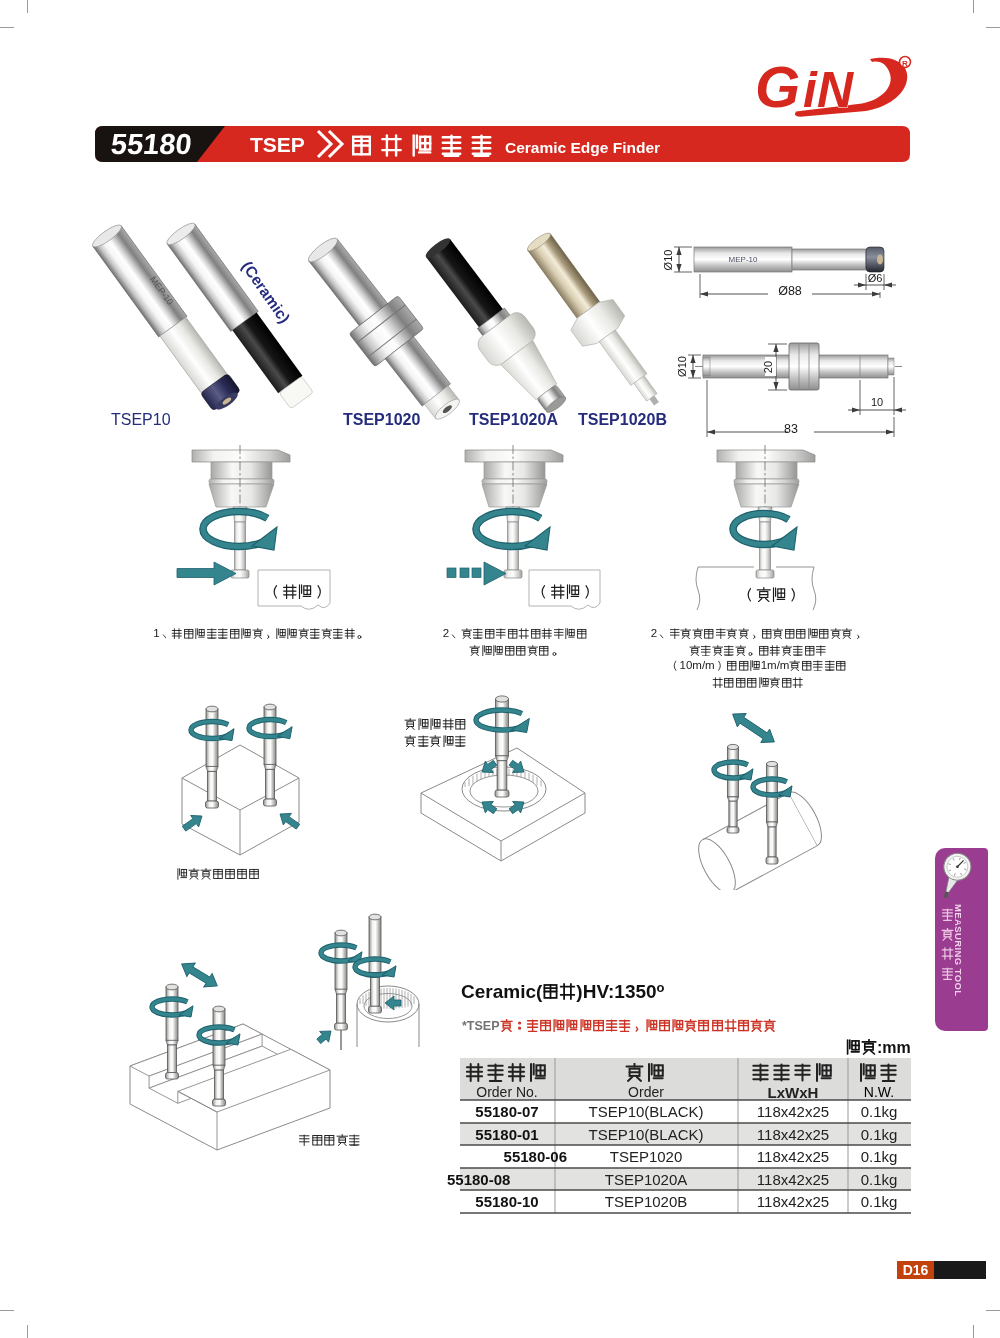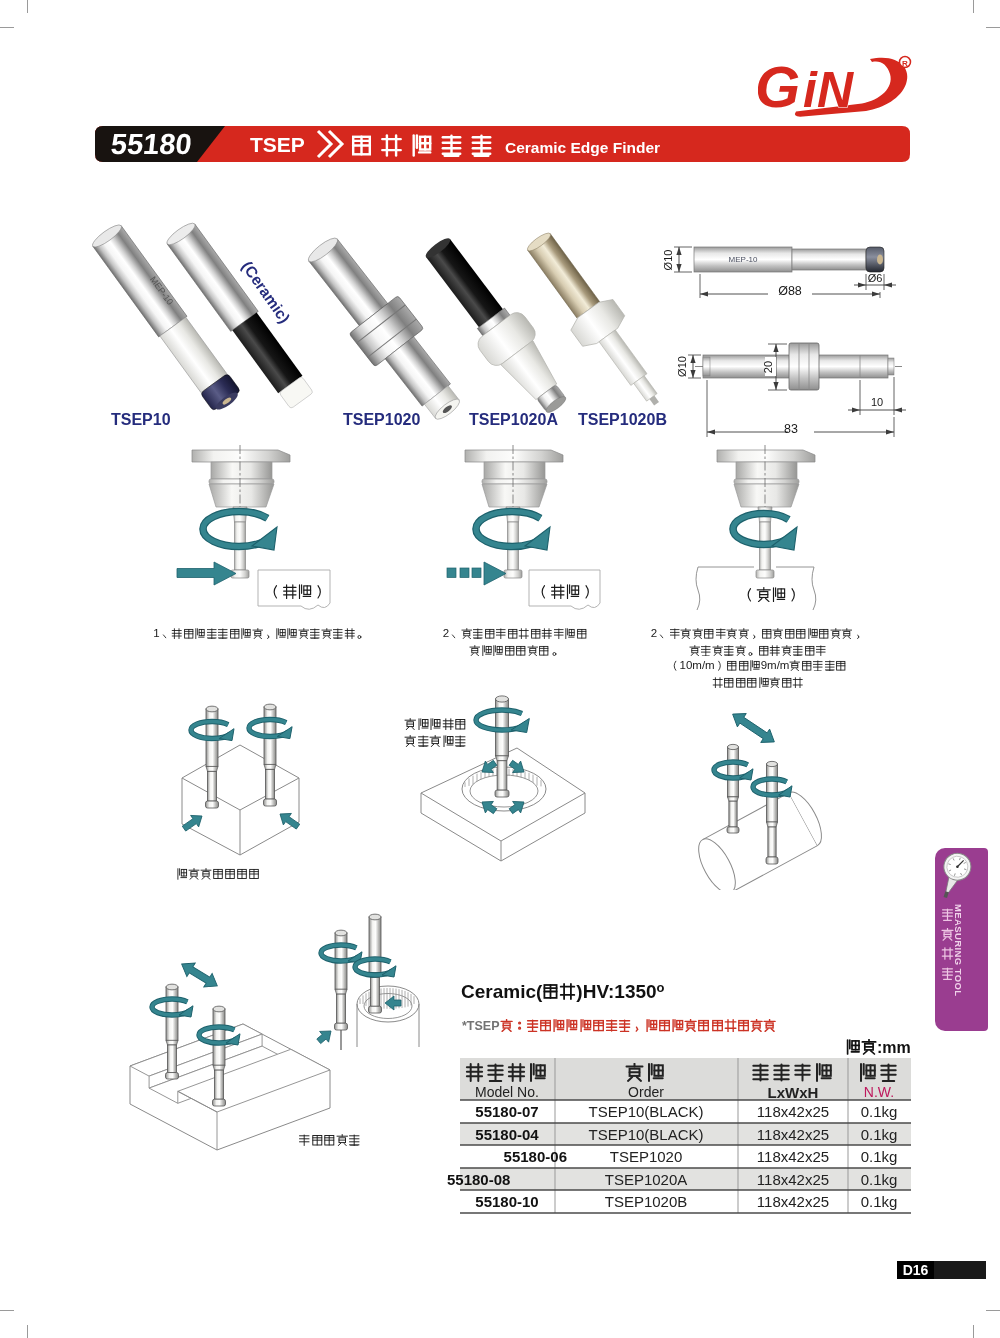--- a/index.html
+++ b/index.html
@@ -135,21 +135,21 @@
 </g>
 <g transform="translate(479,27) rotate(-36)">
 <rect x="-14" y="0" width="28" height="84" fill="url(#mg4)" stroke="#6e6248" stroke-width="0.5"></rect>
 <ellipse cx="0" cy="0" rx="14" ry="4.2" fill="#e5dcc4" stroke="#8a7d62" stroke-width="0.5"></ellipse>
 <path d="M-26,90 L-13,84 L13,84 L26,90 L26,110 L13,116 L-13,116 L-26,110 Z" fill="url(#mg2)" stroke="#b5b5af" stroke-width="0.7"></path>
 <rect x="-10" y="116" width="20" height="54" fill="url(#mg2)" stroke="#b5b5af" stroke-width="0.6"></rect>
 <rect x="-6.5" y="170" width="13" height="22" fill="url(#mg2)" stroke="#b5b5af" stroke-width="0.6"></rect>
 <rect x="-3" y="192" width="6" height="8" fill="#b0b0ac"></rect>
 </g>
 </svg>
-<div class="abs" style="left:111px;top:411px;font-size:16px;font-weight:bold;color:#252c7d">TSEP10</div>
+<div class="abs" style="left:111px;top:411px;font-size:16px;font-weight:normal;color:#252c7d">TSEP10</div>
 <div class="abs" style="left:343px;top:411px;font-size:16px;font-weight:bold;color:#252c7d">TSEP1020</div>
 <div class="abs" style="left:469px;top:411px;font-size:16px;font-weight:bold;color:#252c7d">TSEP1020A</div>
 <div class="abs" style="left:578px;top:411px;font-size:16px;font-weight:bold;color:#252c7d">TSEP1020B</div>
 <svg class="abs" style="left:650px;top:225px" width="262" height="215" viewBox="0 0 262 215">
     <defs>
       <linearGradient id="tg1" x1="0" y1="0" x2="0" y2="1">
 <stop offset="0" stop-color="#9a9a9a"></stop>
         <stop offset="0.25" stop-color="#e8e8e8"></stop>
         <stop offset="0.5" stop-color="#ffffff"></stop>
         <stop offset="0.75" stop-color="#c2c2c2"></stop>
@@ -740,21 +740,21 @@
         <line x1="1.6" y1="5.8" x2="9.9" y2="5.8"></line>
         <line x1="5.8" y1="1.4" x2="5.8" y2="10.1"></line>
         <line x1="1.6" y1="3.4" x2="9.9" y2="3.4"></line>
       </svg><svg width="11.5" height="11.5" viewBox="0 0 11.5 11.5" style="display:inline-block;vertical-align:-0.13em" stroke="#1a1a1a" stroke-width="0.86" stroke-linecap="round">
         <line x1="1.8" y1="0.7" x2="1.8" y2="10.8"></line>
         <line x1="3.4" y1="0.7" x2="3.4" y2="6.9"></line>
         <rect x="5.1" y="1.4" width="5.1" height="6.3" fill="none"></rect>
         <line x1="5.1" y1="4.6" x2="10.1" y2="4.6"></line>
         <line x1="7.6" y1="1.4" x2="7.6" y2="7.7"></line>
         <line x1="4.6" y1="9.2" x2="10.1" y2="9.2"></line>
-      </svg><span style="font-size:11.5px;font-weight:normal">9m/m</span><svg width="11.5" height="11.5" viewBox="0 0 11.5 11.5" style="display:inline-block;vertical-align:-0.13em" stroke="#1a1a1a" stroke-width="0.86" stroke-linecap="round">
+      </svg><span style="font-size:11.5px;font-weight:normal">1m/m</span><svg width="11.5" height="11.5" viewBox="0 0 11.5 11.5" style="display:inline-block;vertical-align:-0.13em" stroke="#1a1a1a" stroke-width="0.86" stroke-linecap="round">
         <line x1="0.9" y1="2.1" x2="10.6" y2="2.1"></line>
         <line x1="5.8" y1="0.5" x2="5.8" y2="2.1"></line>
         <rect x="2.8" y="3.4" width="6.0" height="4.4" fill="none"></rect>
         <line x1="2.8" y1="5.6" x2="8.7" y2="5.6"></line>
         <line x1="4.4" y1="8.5" x2="1.8" y2="10.8"></line>
         <line x1="7.1" y1="8.5" x2="9.7" y2="10.8"></line>
       </svg><svg width="11.5" height="11.5" viewBox="0 0 11.5 11.5" style="display:inline-block;vertical-align:-0.13em" stroke="#1a1a1a" stroke-width="0.86" stroke-linecap="round">
         <rect x="1.6" y="1.4" width="8.3" height="8.7" fill="none"></rect>
         <line x1="1.6" y1="5.8" x2="9.9" y2="5.8"></line>
         <line x1="5.8" y1="1.4" x2="5.8" y2="10.1"></line>
@@ -1382,29 +1382,29 @@
         <line x1="8.4" y1="7.6" x2="16.7" y2="7.6"></line>
         <line x1="12.5" y1="2.3" x2="12.5" y2="12.7"></line>
         <line x1="7.6" y1="15.2" x2="16.7" y2="15.2"></line>
       </svg><span style="display:inline-block;width:2px"></span><svg width="19" height="19" viewBox="0 0 19 19" style="display:inline-block;vertical-align:-0.13em" stroke="#222" stroke-width="1.99" stroke-linecap="round">
         <line x1="2.3" y1="2.7" x2="16.7" y2="2.7"></line>
         <line x1="2.3" y1="7.2" x2="16.7" y2="7.2"></line>
         <line x1="2.3" y1="11.8" x2="16.7" y2="11.8"></line>
         <line x1="9.5" y1="1.5" x2="9.5" y2="17.5"></line>
         <line x1="3.8" y1="18.1" x2="15.2" y2="18.1"></line>
       </svg><span style="display:inline-block;width:2px"></span></span></div>
-<div class="abs" style="left:447px;top:1084px;width:120px;text-align:center;font-size:14px;font-weight:normal;color:#222">Model No.</div>
+<div class="abs" style="left:447px;top:1084px;width:120px;text-align:center;font-size:14px;font-weight:normal;color:#222">Order No.</div>
 <div class="abs" style="left:586px;top:1084px;width:120px;text-align:center;font-size:14px;font-weight:normal;color:#222">Order</div>
 <div class="abs" style="left:733px;top:1084px;width:120px;text-align:center;font-size:15px;font-weight:bold;color:#222">LxWxH</div>
-<div class="abs" style="left:819px;top:1084px;width:120px;text-align:center;font-size:14px;font-weight:normal;color:#be185d">N.W.</div>
+<div class="abs" style="left:819px;top:1084px;width:120px;text-align:center;font-size:14px;font-weight:normal;color:#000000">N.W.</div>
 <div class="abs" style="left:447px;top:1103px;width:120px;text-align:center;font-size:15px;font-weight:bold;color:#111">55180-07</div>
 <div class="abs" style="left:566px;top:1103px;width:160px;text-align:center;font-size:15px;color:#222">TSEP10(BLACK)</div>
 <div class="abs" style="left:733px;top:1103px;width:120px;text-align:center;font-size:15px;color:#222">118x42x25</div>
 <div class="abs" style="left:839px;top:1103px;width:80px;text-align:center;font-size:15px;color:#222">0.1kg</div>
-<div class="abs" style="left:447px;top:1126px;width:120px;text-align:center;font-size:15px;font-weight:bold;color:#111">55180-04</div>
+<div class="abs" style="left:447px;top:1126px;width:120px;text-align:center;font-size:15px;font-weight:bold;color:#111">55180-01</div>
 <div class="abs" style="left:566px;top:1126px;width:160px;text-align:center;font-size:15px;color:#222">TSEP10(BLACK)</div>
 <div class="abs" style="left:733px;top:1126px;width:120px;text-align:center;font-size:15px;color:#222">118x42x25</div>
 <div class="abs" style="left:839px;top:1126px;width:80px;text-align:center;font-size:15px;color:#222">0.1kg</div>
 <div class="abs" style="left:447px;top:1148px;width:120px;text-align:right;font-size:15px;font-weight:bold;color:#111">55180-06</div>
 <div class="abs" style="left:566px;top:1148px;width:160px;text-align:center;font-size:15px;color:#222">TSEP1020</div>
 <div class="abs" style="left:733px;top:1148px;width:120px;text-align:center;font-size:15px;color:#222">118x42x25</div>
 <div class="abs" style="left:839px;top:1148px;width:80px;text-align:center;font-size:15px;color:#222">0.1kg</div>
 <div class="abs" style="left:447px;top:1171px;width:120px;text-align:left;font-size:15px;font-weight:bold;color:#111">55180-08</div>
 <div class="abs" style="left:566px;top:1171px;width:160px;text-align:center;font-size:15px;color:#222">TSEP1020A</div>
 <div class="abs" style="left:733px;top:1171px;width:120px;text-align:center;font-size:15px;color:#222">118x42x25</div>
@@ -1456,13 +1456,13 @@
       <line x1="9.1" y1="0.8" x2="9.1" y2="12.2"></line>
     </svg></div>
 <div style="position:absolute;left:941px;top:963.5px"><svg width="13" height="13" viewBox="0 0 13 13" style="display:inline-block;vertical-align:-0.13em" stroke="#eec6e4" stroke-width="1.24" stroke-linecap="round">
       <line x1="1.6" y1="1.8" x2="11.4" y2="1.8"></line>
       <line x1="1.6" y1="4.9" x2="11.4" y2="4.9"></line>
       <line x1="1.6" y1="8.1" x2="11.4" y2="8.1"></line>
       <line x1="6.5" y1="1.0" x2="6.5" y2="12.0"></line>
       <line x1="2.6" y1="12.3" x2="10.4" y2="12.3"></line>
     </svg></div>
 <div class="abs" style="left:964px;top:904px;width:95px;white-space:nowrap;font-size:9.5px;font-weight:bold;color:#f0d2ea;transform:rotate(90deg);transform-origin:0 0;letter-spacing:0.4px">MEASURING TOOL</div>
-<div class="abs" style="left:897px;top:1261px;width:37px;height:18px;background:#000000;color:#fff;font-size:14px;font-weight:bold;text-align:center;line-height:18px">D16</div>
+<div class="abs" style="left:897px;top:1261px;width:37px;height:18px;background:#c2410c;color:#fff;font-size:14px;font-weight:bold;text-align:center;line-height:18px">D16</div>
 <div class="abs" style="left:934px;top:1261px;width:52px;height:18px;background:#191919"></div>
 </body></html>

